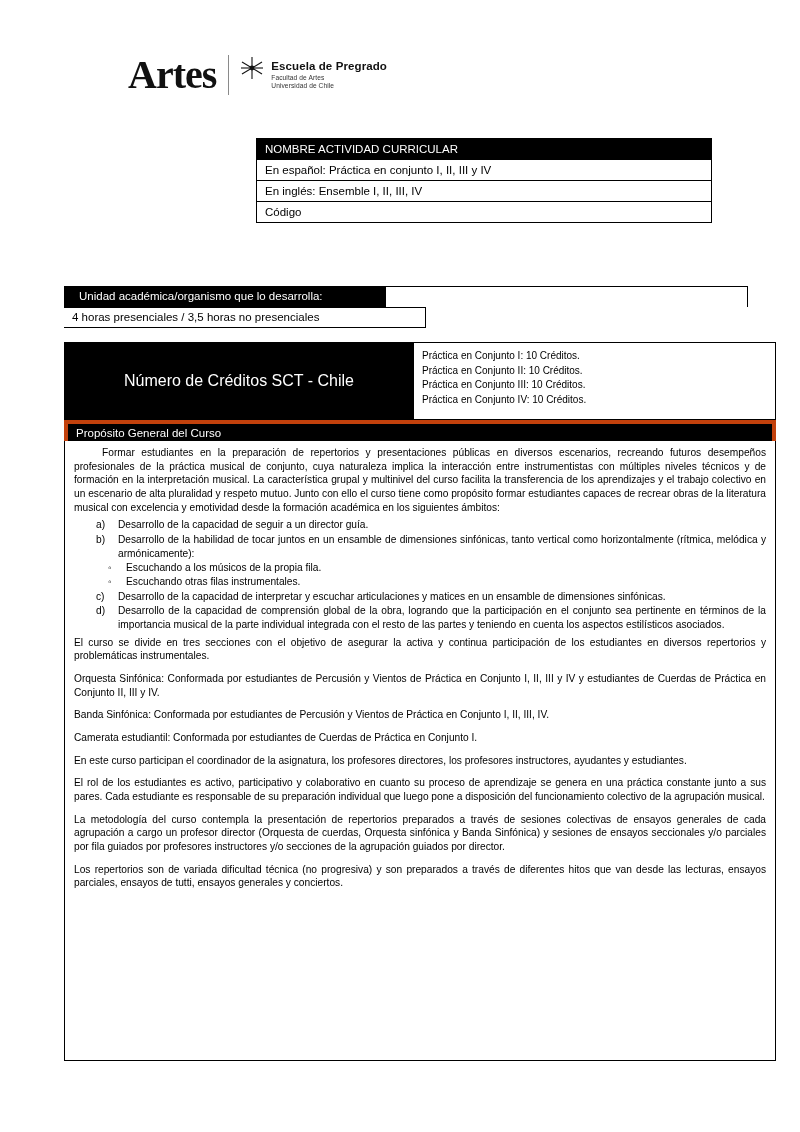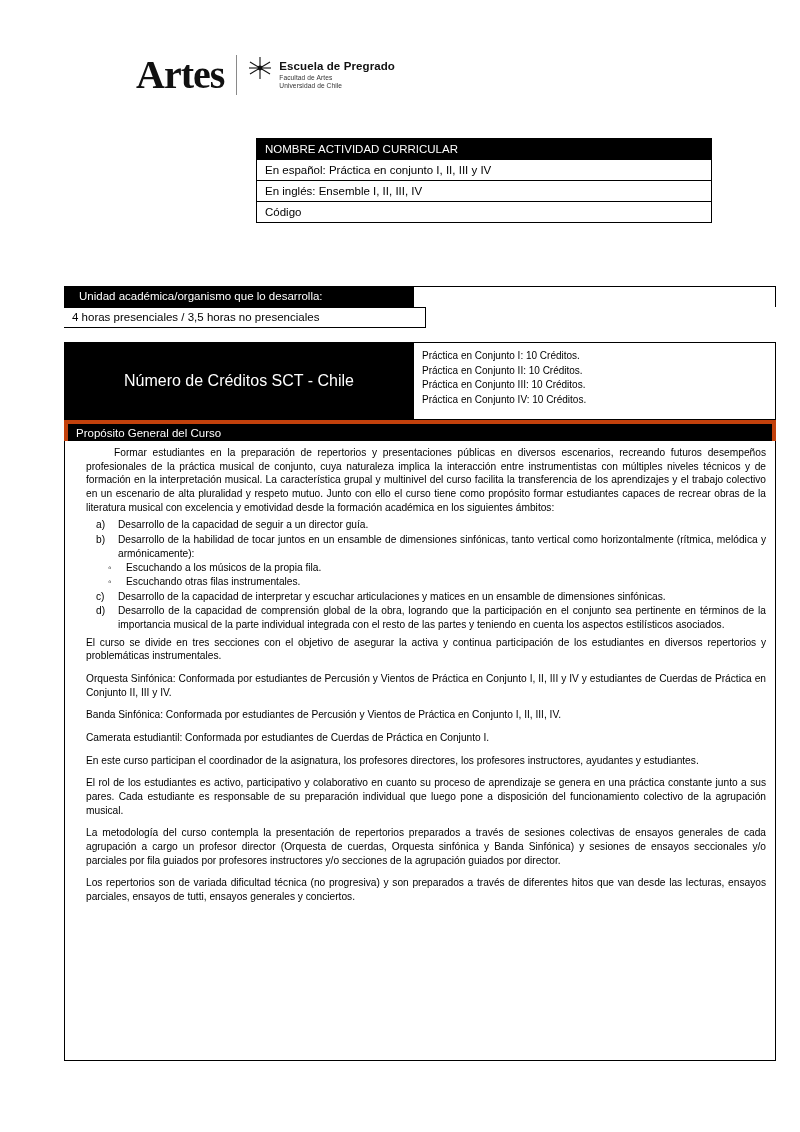--- a/index.html
+++ b/index.html
@@ -18,21 +18,21 @@
   .page {
     position: relative;
     width: 800px;
     height: 1132px;
     padding: 0;
   }
 
   
   .logo-block {
     position: absolute;
-    left: 136px;
+    left: 128px;
     top: 55px;
     display: flex;
     align-items: center;
   }
   .logo-artes {
     font-family: "Liberation Serif", serif;
     font-size: 40px;
     font-weight: bold;
     letter-spacing: -1px;
     line-height: 1;
@@ -78,21 +78,21 @@
   #unit-table .r { display: flex; }
   #unit-table .c {
     box-sizing: border-box;
     border: 1px solid #000;
     padding: 2px 8px;
     font-size: 11.5px;
     line-height: 1.35;
     min-height: 19px;
   }
   #unit-table .r1 .c { border-bottom: none; }
-  #unit-table .lbl { width: 350px; background: #000; color: #fff; padding-left: 14px; }
+  #unit-table .lbl { width: 322px; background: #000; color: #fff; padding-left: 14px; }
   #unit-table .val { width: 362px; background: #fff; color: #000; border-left: none; }
 
   
   #credits-table { position: absolute; left: 64px; top: 342px; width: 712px; display: flex; }
   #credits-left {
     box-sizing: border-box;
     width: 350px;
     min-height: 78px;
     background: #000;
     color: #fff;
@@ -130,21 +130,21 @@
     box-sizing: border-box;
     border: 1px solid #000;
     border-top: none;
     background: #fff;
     padding: 5px 9px 10px 9px;
     font-size: 10.2px;
     line-height: 1.34;
     text-align: justify;
     min-height: 620px;
   }
-  #purpose-body p { margin: 0 0 9px 12px; }
+  #purpose-body p { margin: 0 0 9px 0; }
   #purpose-body p.first { text-indent: 28px; margin-bottom: 4px; }
   ol.alpha {
     list-style: none;
     margin: 0 0 4px 0;
     padding: 0;
   }
   ol.alpha > li {
     display: flex;
     margin-bottom: 1px;
   }

